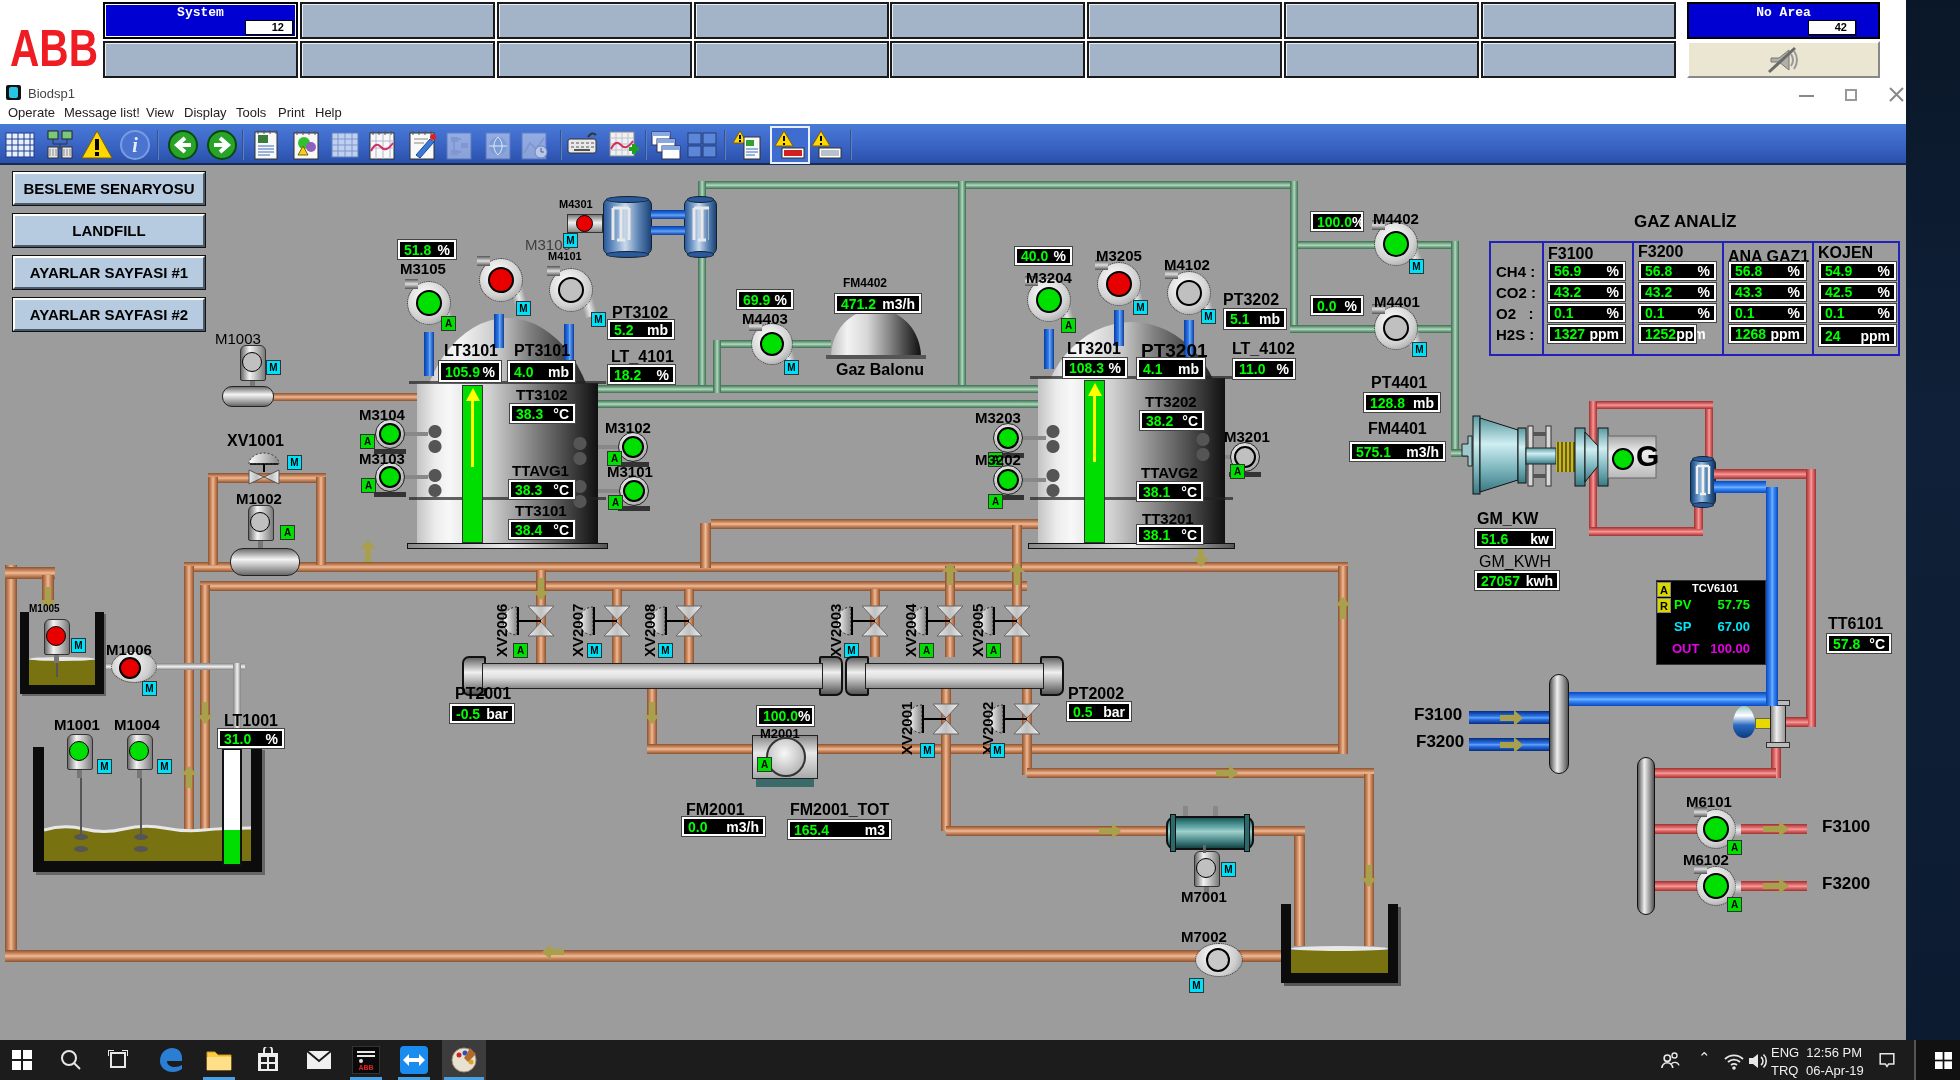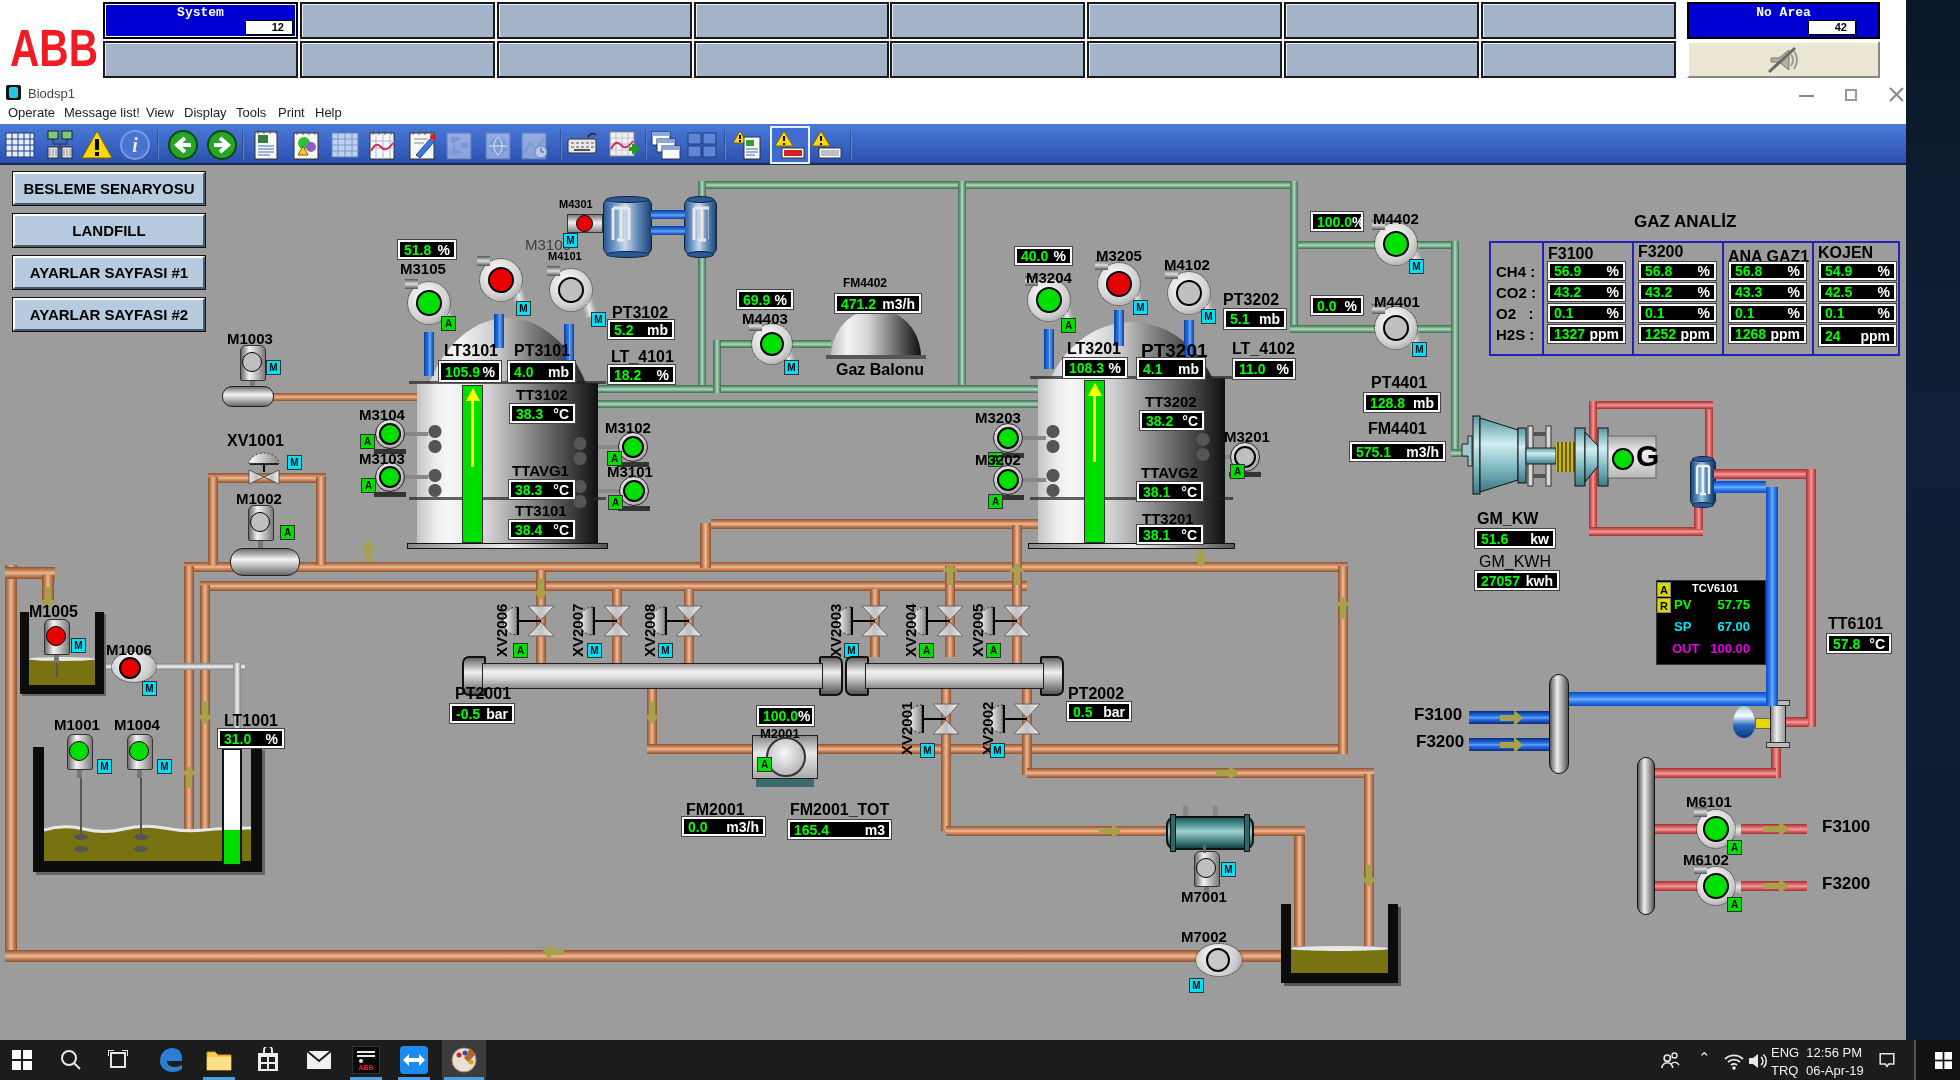--- a/index.html
+++ b/index.html
@@ -507,21 +507,21 @@
     </div>
 <div class="sb" style="left:784px;top:360px;background:#00e0f8">M</div>
 <div class="abs" style="left:831px;top:309px;width:90px;height:48px;border-radius:50% 50% 0 0/100% 100% 0 0;background:linear-gradient(90deg,#c0c0c0,#f2f2f2 18%,#d8d8d8 40%,#909090 62%,#404040 85%,#101010)"></div>
 <div class="abs" style="left:826px;top:355px;width:100px;height:4px;background:#555"></div>
 <div class="lbl" style="left:836px;top:362px;font-size:16px;color:#000;font-weight:bold;">Gaz Balonu</div>
 <div class="lbl" style="left:843px;top:277px;font-size:12px;color:#000;font-weight:bold;">FM4402</div>
 <div class="vb" style="left:835px;top:294px;width:86px;height:19px;font-size:14px">
       <span style="color:#00ff00">471.2</span>
       <span class="u">m3/h</span>
     </div>
-<div class="lbl" style="left:227px;top:331px;font-size:15px;color:#000;font-weight:bold;text-align:right;">M1003</div>
+<div class="lbl" style="left:215px;top:331px;font-size:15px;color:#000;font-weight:normal;text-align:right;">M1003</div>
 <div class="abs" style="left:240px;top:345px;width:26px;height:36px;background:linear-gradient(90deg,#6a6a6a,#f2f2f2 35%,#d0d0d0 55%,#7a7a7a);border:1px solid #333;border-radius:6px 6px 2px 2px"></div>
 <div class="abs" style="left:242px;top:352px;width:20px;height:20px;border-radius:50%;background:#c0c0c0;border:1px solid #000"></div>
 <div class="abs" style="left:250px;top:381px;width:5px;height:8px;background:#777"></div>
 <div class="sb" style="left:266px;top:360px;background:#00e0f8">M</div>
 <div class="abs" style="left:222px;top:386px;width:52px;height:21px;border-radius:10px;background:linear-gradient(180deg,#707070,#f4f4f4 40%,#c8c8c8 60%,#686868);border:1px solid #222"></div>
 <div class="lbl" style="left:227px;top:433px;font-size:16px;color:#000;font-weight:bold;">XV1001</div>
 <svg class="abs" style="left:245px;top:451px" width="38" height="34" viewBox="0 0 38 34">
 <path d="M4 13 A15 11 0 0 1 34 13 Z" fill="url(#domeg)" stroke="#333" stroke-dasharray="2,2"></path>
 <line x1="19" y1="13" x2="19" y2="21" stroke="#000" stroke-width="2"></line>
 <line x1="5" y1="13" x2="33" y2="13" stroke="#000" stroke-width="1.5"></line>
@@ -531,21 +531,21 @@
 <div class="sb" style="left:287px;top:455px;background:#00e0f8">M</div>
 <div class="lbl" style="left:236px;top:491px;font-size:15px;color:#000;font-weight:bold;">M1002</div>
 <div class="abs" style="left:248px;top:505px;width:26px;height:36px;background:linear-gradient(90deg,#6a6a6a,#f2f2f2 35%,#d0d0d0 55%,#7a7a7a);border:1px solid #333;border-radius:6px 6px 2px 2px"></div>
 <div class="abs" style="left:250px;top:512px;width:20px;height:20px;border-radius:50%;background:#c0c0c0;border:1px solid #000"></div>
 <div class="abs" style="left:258px;top:541px;width:5px;height:8px;background:#777"></div>
 <div class="sb" style="left:280px;top:525px;background:#00e000">A</div>
 <div class="abs" style="left:230px;top:548px;width:70px;height:28px;border-radius:13px;background:linear-gradient(180deg,#707070,#f4f4f4 40%,#c8c8c8 60%,#686868);border:1px solid #222"></div>
 <div class="abs" style="left:20px;top:612px;width:84px;height:82px;border-left:9px solid #0c0c0c;border-right:9px solid #0c0c0c;border-bottom:9px solid #0c0c0c;box-shadow:2px 2px 0 #666"></div>
 <div class="abs" style="left:29px;top:660px;width:66px;height:25px;background:#787210"></div>
 <div class="abs" style="left:29px;top:657px;width:66px;height:4px;background:#e8e8e8;border-radius:50%"></div>
-<div class="lbl" style="left:29px;top:604px;font-size:16px;color:#000;font-weight:bold;">M1005</div>
+<div class="lbl" style="left:29px;top:604px;font-size:10px;color:#000;font-weight:bold;">M1005</div>
 <div class="abs" style="left:44px;top:619px;width:26px;height:36px;background:linear-gradient(90deg,#6a6a6a,#f2f2f2 35%,#d0d0d0 55%,#7a7a7a);border:1px solid #333;border-radius:6px 6px 2px 2px"></div>
 <div class="abs" style="left:46px;top:626px;width:20px;height:20px;border-radius:50%;background:#e80000;border:1px solid #000"></div>
 <div class="abs" style="left:54px;top:655px;width:5px;height:8px;background:#777"></div>
 <div class="sb" style="left:71px;top:638px;background:#00e0f8">M</div>
 <div class="abs" style="left:56px;top:663px;width:2px;height:14px;background:#555"></div>
 <div class="abs" style="left:112px;top:652px;width:44px;height:30px;border-radius:50%;background:radial-gradient(circle at 40% 35%,#fff,#ccc 65%,#888);outline:1px dotted #444"></div>
 <div class="abs" style="left:119px;top:657px;width:22px;height:22px;border-radius:50%;background:#e80000;border:2px solid #000"></div>
 <div class="lbl" style="left:106px;top:642px;font-size:15px;color:#000;font-weight:bold;">M1006</div>
 <div class="sb" style="left:142px;top:681px;background:#00e0f8">M</div>
 <div class="abs" style="left:33px;top:747px;width:229px;height:125px;border-left:11px solid #0c0c0c;border-right:11px solid #0c0c0c;border-bottom:11px solid #0c0c0c;box-shadow:3px 3px 0 #666"></div>
@@ -791,21 +791,21 @@
     </div>
 <div class="vb" style="left:1819px;top:304px;width:77px;height:18px;font-size:14px">
       <span style="color:#00ff00">0.1</span>
       <span class="u">%</span>
     </div>
 <div class="lbl" style="left:1496px;top:327px;font-size:15px;color:#000;font-weight:bold;">H2S :</div>
 <div class="vb" style="left:1548px;top:325px;width:77px;height:18px;font-size:14px">
       <span style="color:#00ff00">1327</span>
       <span class="u">ppm</span>
     </div>
-<div class="vb" style="left:1639px;top:325px;width:77px;height:18px;font-size:14px">
+<div class="vb" style="left:1639px;top:325px;width:57px;height:18px;font-size:14px">
       <span style="color:#00ff00">1252</span>
       <span class="u">ppm</span>
     </div>
 <div class="vb" style="left:1729px;top:325px;width:77px;height:18px;font-size:14px">
       <span style="color:#00ff00">1268</span>
       <span class="u">ppm</span>
     </div>
 <div class="vb" style="left:1819px;top:325px;width:77px;height:21px;font-size:14px">
       <span style="color:#00ff00">24</span>
       <span class="u">ppm</span>

